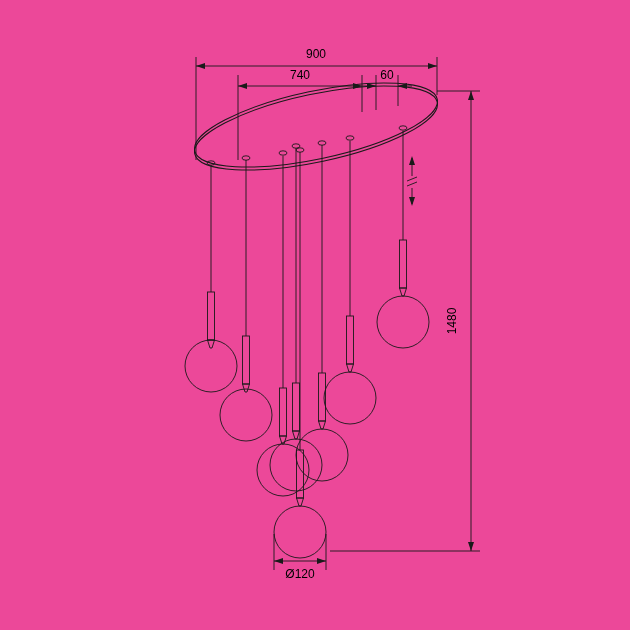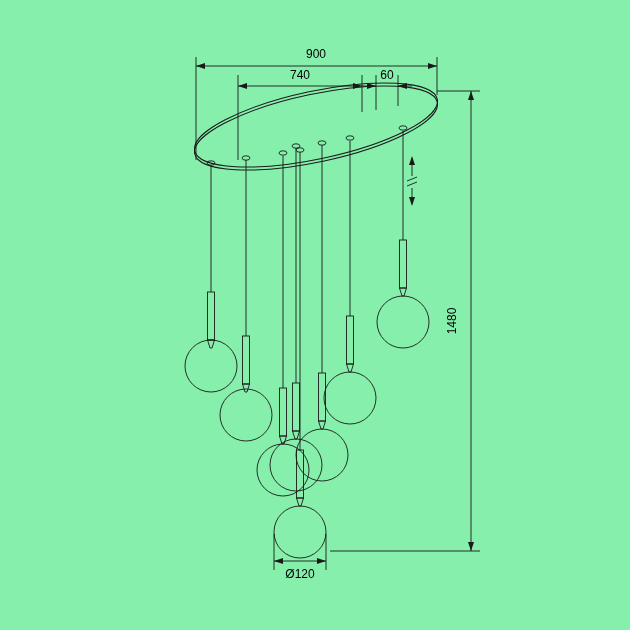--- a/index.html
+++ b/index.html
@@ -10,21 +10,21 @@
   body {
     width: 630px;
     height: 630px;
     font-family: "Liberation Sans", sans-serif;
     overflow: hidden;
   }
   #stage {
     position: relative;
     width: 630px;
     height: 630px;
-    background: #86efac;
+    background: #ec4899;
   }
   #drawing {
     position: absolute;
     top: 0;
     left: 0;
     width: 630px;
     height: 630px;
   }
   .dimtext {
     font-family: "Liberation Sans", sans-serif;

